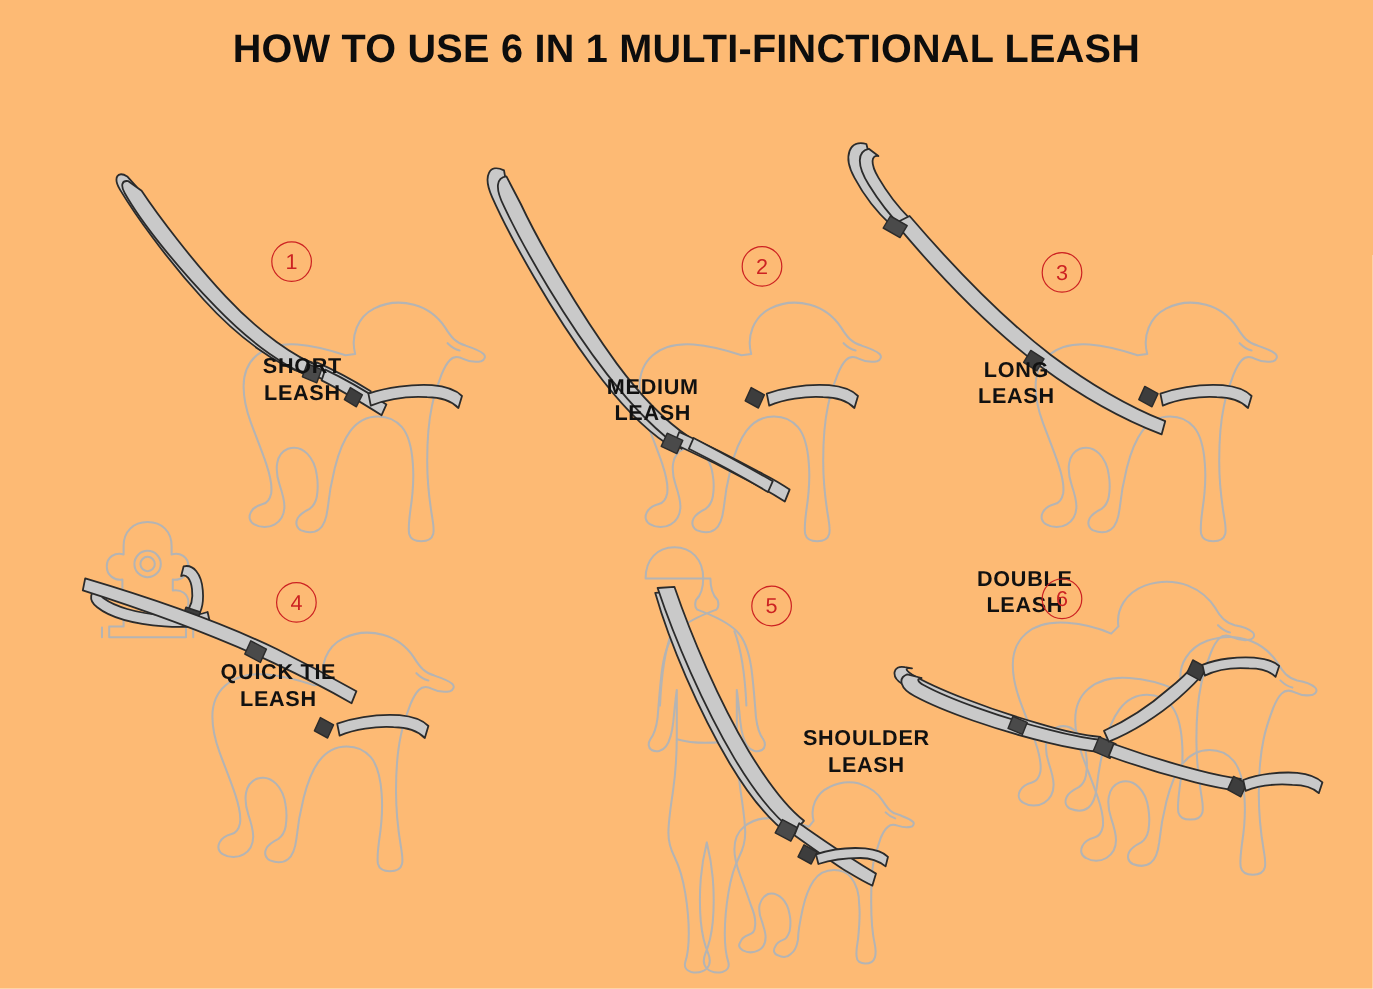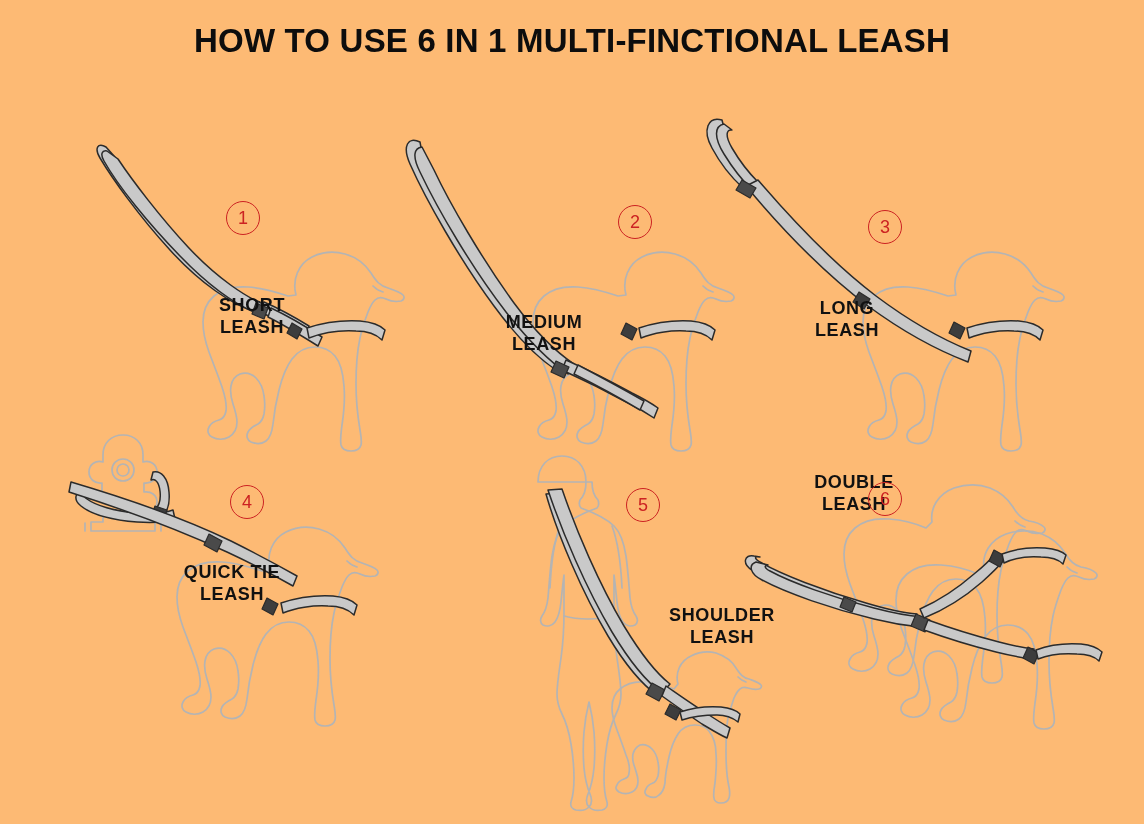--- a/index.html
+++ b/index.html
@@ -417,21 +417,21 @@
              C202 166 224 178 238 186
              L242 176 C226 167 204 155 176 141
              C124 116 60 95 16 82 Z"></path>
         <path fill="#4a4a4a" stroke="#2b2b2b" stroke-width="1.2" d="M154 134 l13 7 l-5 11 l-13 -7 Z"></path>
         <path fill="#3d3d3d" stroke="#2b2b2b" stroke-width="1.2" d="M212 198 l11 6 l-5 11 l-11 -6 Z"></path>
         <path fill="#c9c9c9" d="M226 203 C241 198 261 195 278 196 C289 197 297 200 302 205
              L299 215 C293 209 283 206 273 206 C258 205 240 208 228 213 Z"></path>
       </g>
     </svg>
 
-    <div class="panel-label" style="left:80px; top:162px; width:150px;">QUICK TIE
+    <div class="panel-label" style="left:80px; top:150px; width:150px;">QUICK TIE
 LEASH</div>
     <div class="step-badge" style="left:175px; top:85px;">4</div>
   </div>
 
   <div class="panel" style="left:480px; top:430px; width:360px; height:390px;">
     <svg class="panel-art" width="360" height="390" viewBox="0 0 360 390">
 
       <g fill="none" stroke="#b4b4b4" stroke-width="1.7" stroke-linejoin="round" stroke-linecap="round">
         <path d="M62 52
           C62 36 72 26 86 26

